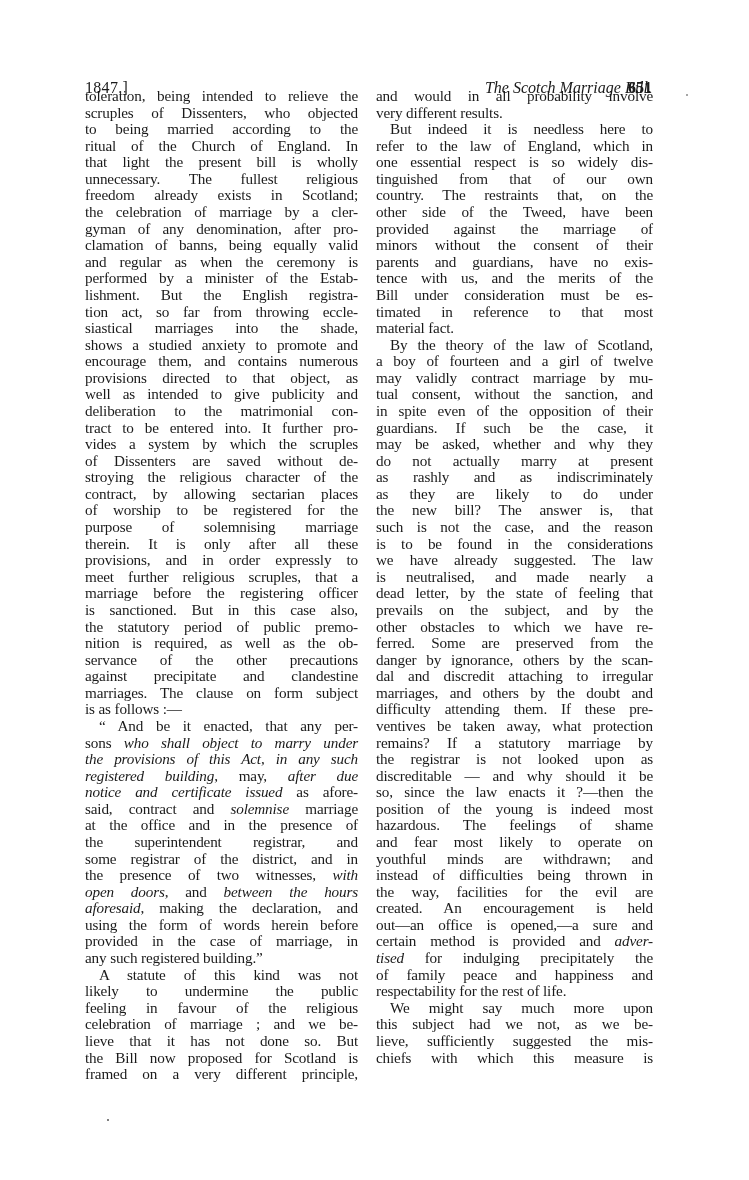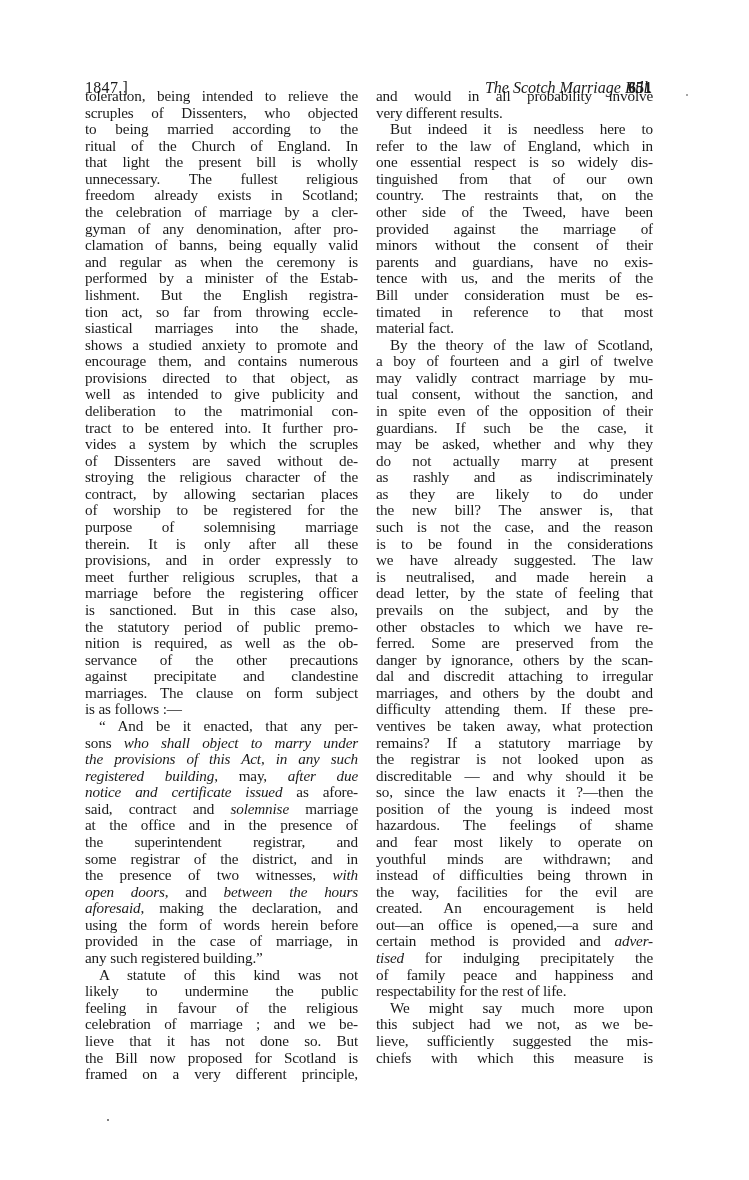--- a/index.html
+++ b/index.html
@@ -189,21 +189,21 @@
       <div class="line">in spite even of the opposition of their</div>
       <div class="line">guardians. If such be the case, it</div>
       <div class="line">may be asked, whether and why they</div>
       <div class="line">do not actually marry at present</div>
       <div class="line">as rashly and as indiscriminately</div>
       <div class="line">as they are likely to do under</div>
       <div class="line">the new bill? The answer is, that</div>
       <div class="line">such is not the case, and the reason</div>
       <div class="line">is to be found in the considerations</div>
       <div class="line">we have already suggested. The law</div>
-      <div class="line">is neutralised, and made herein a</div>
+      <div class="line">is neutralised, and made nearly a</div>
       <div class="line">dead letter, by the state of feeling that</div>
       <div class="line">prevails on the subject, and by the</div>
       <div class="line">other obstacles to which we have re-</div>
       <div class="line">ferred. Some are preserved from the</div>
       <div class="line">danger by ignorance, others by the scan-</div>
       <div class="line">dal and discredit attaching to irregular</div>
       <div class="line">marriages, and others by the doubt and</div>
       <div class="line">difficulty attending them. If these pre-</div>
       <div class="line">ventives be taken away, what protection</div>
       <div class="line">remains? If a statutory marriage by</div>

